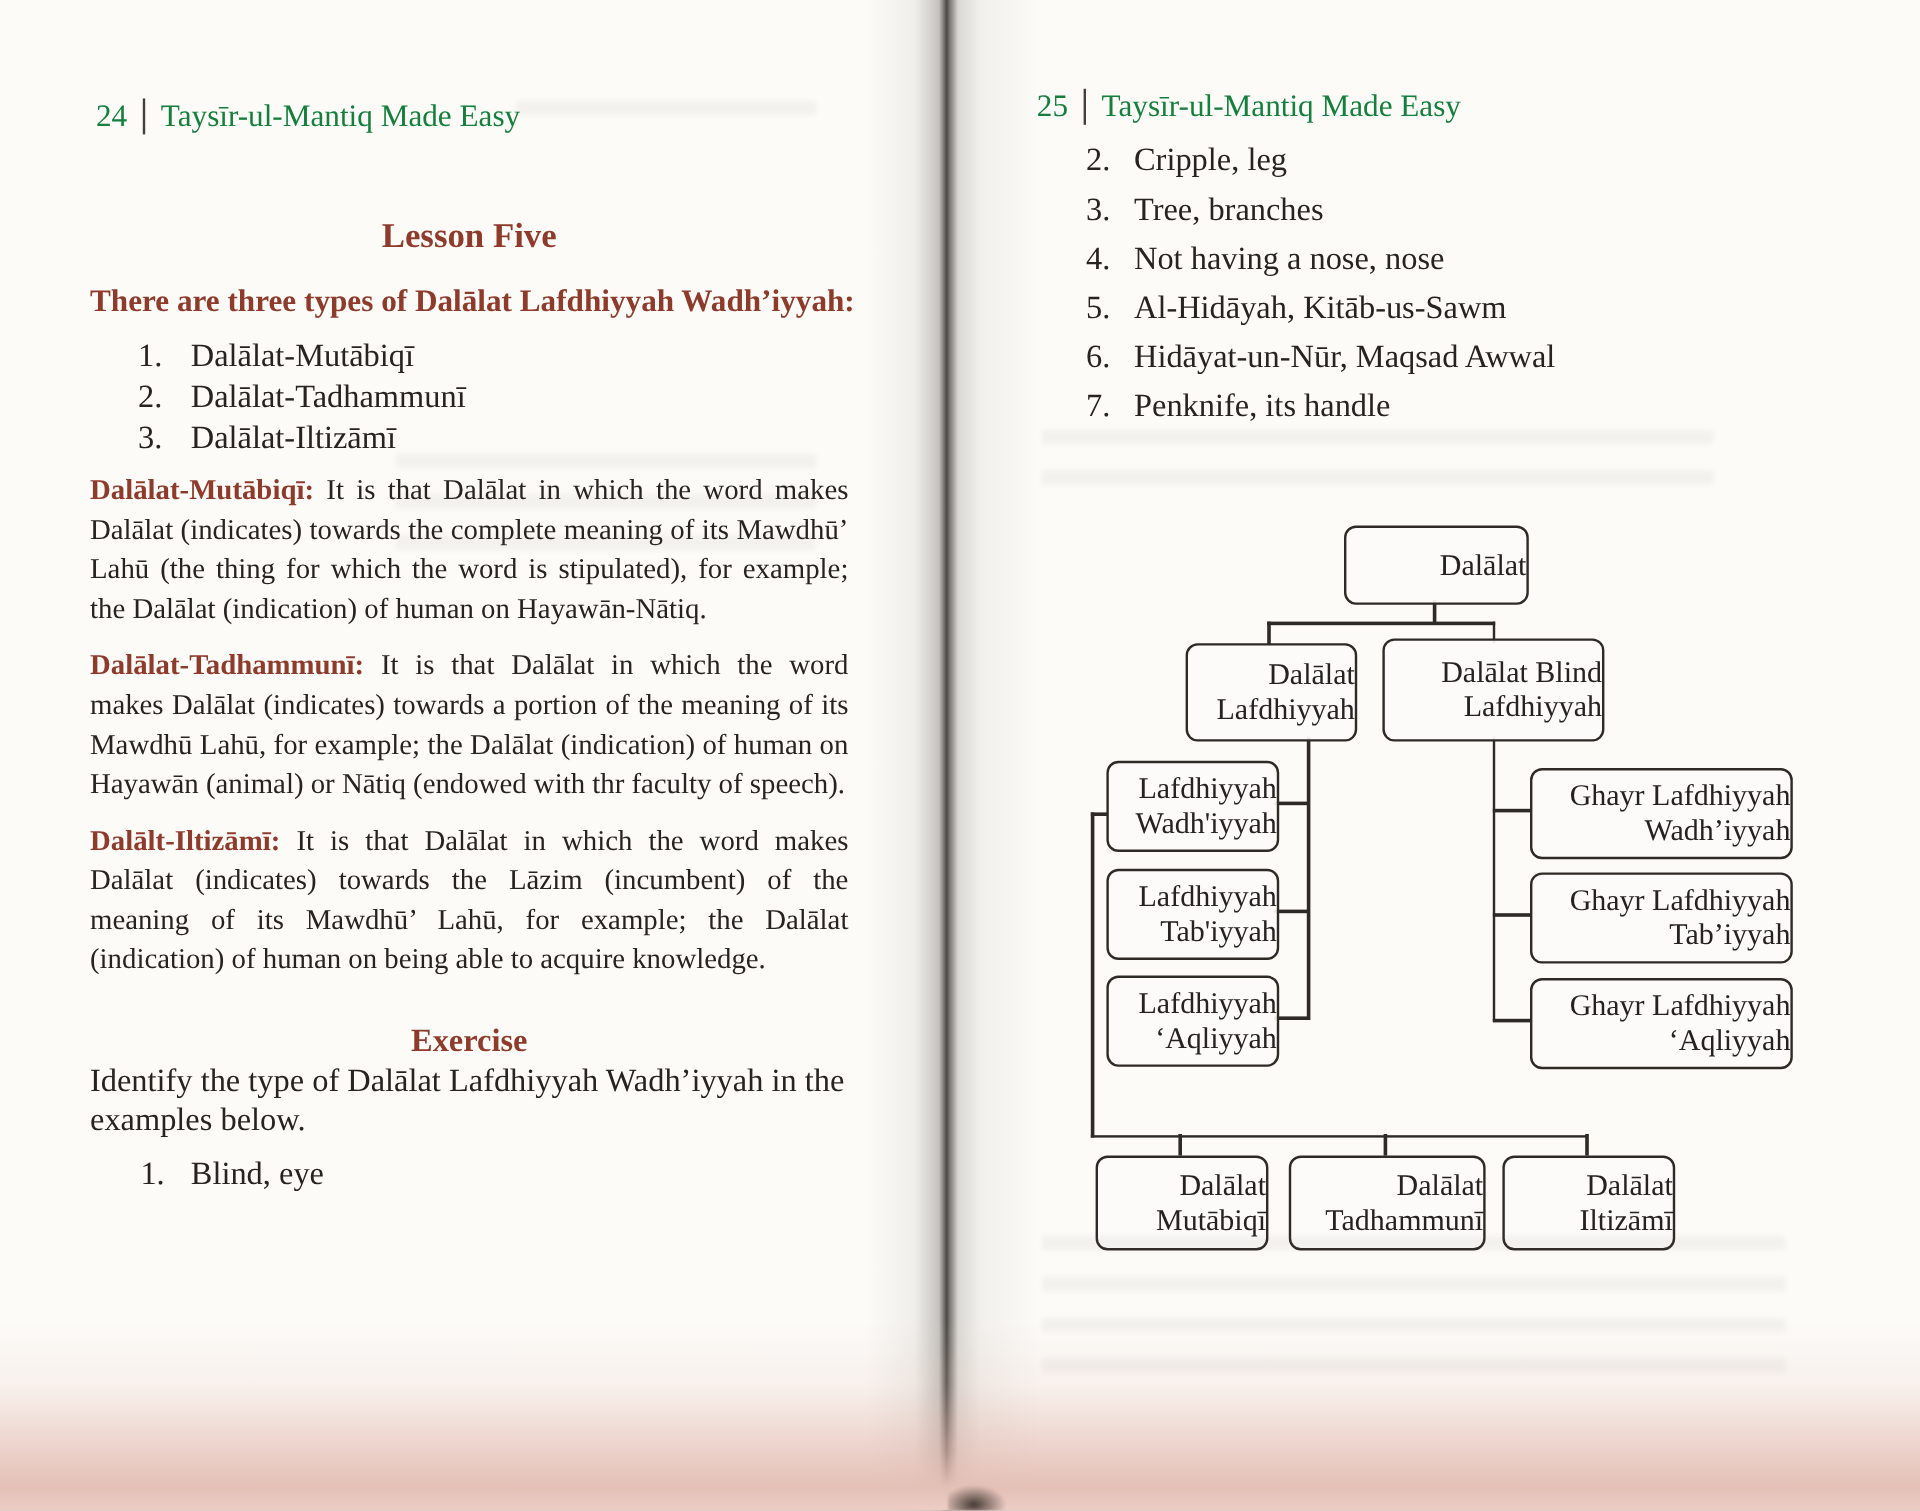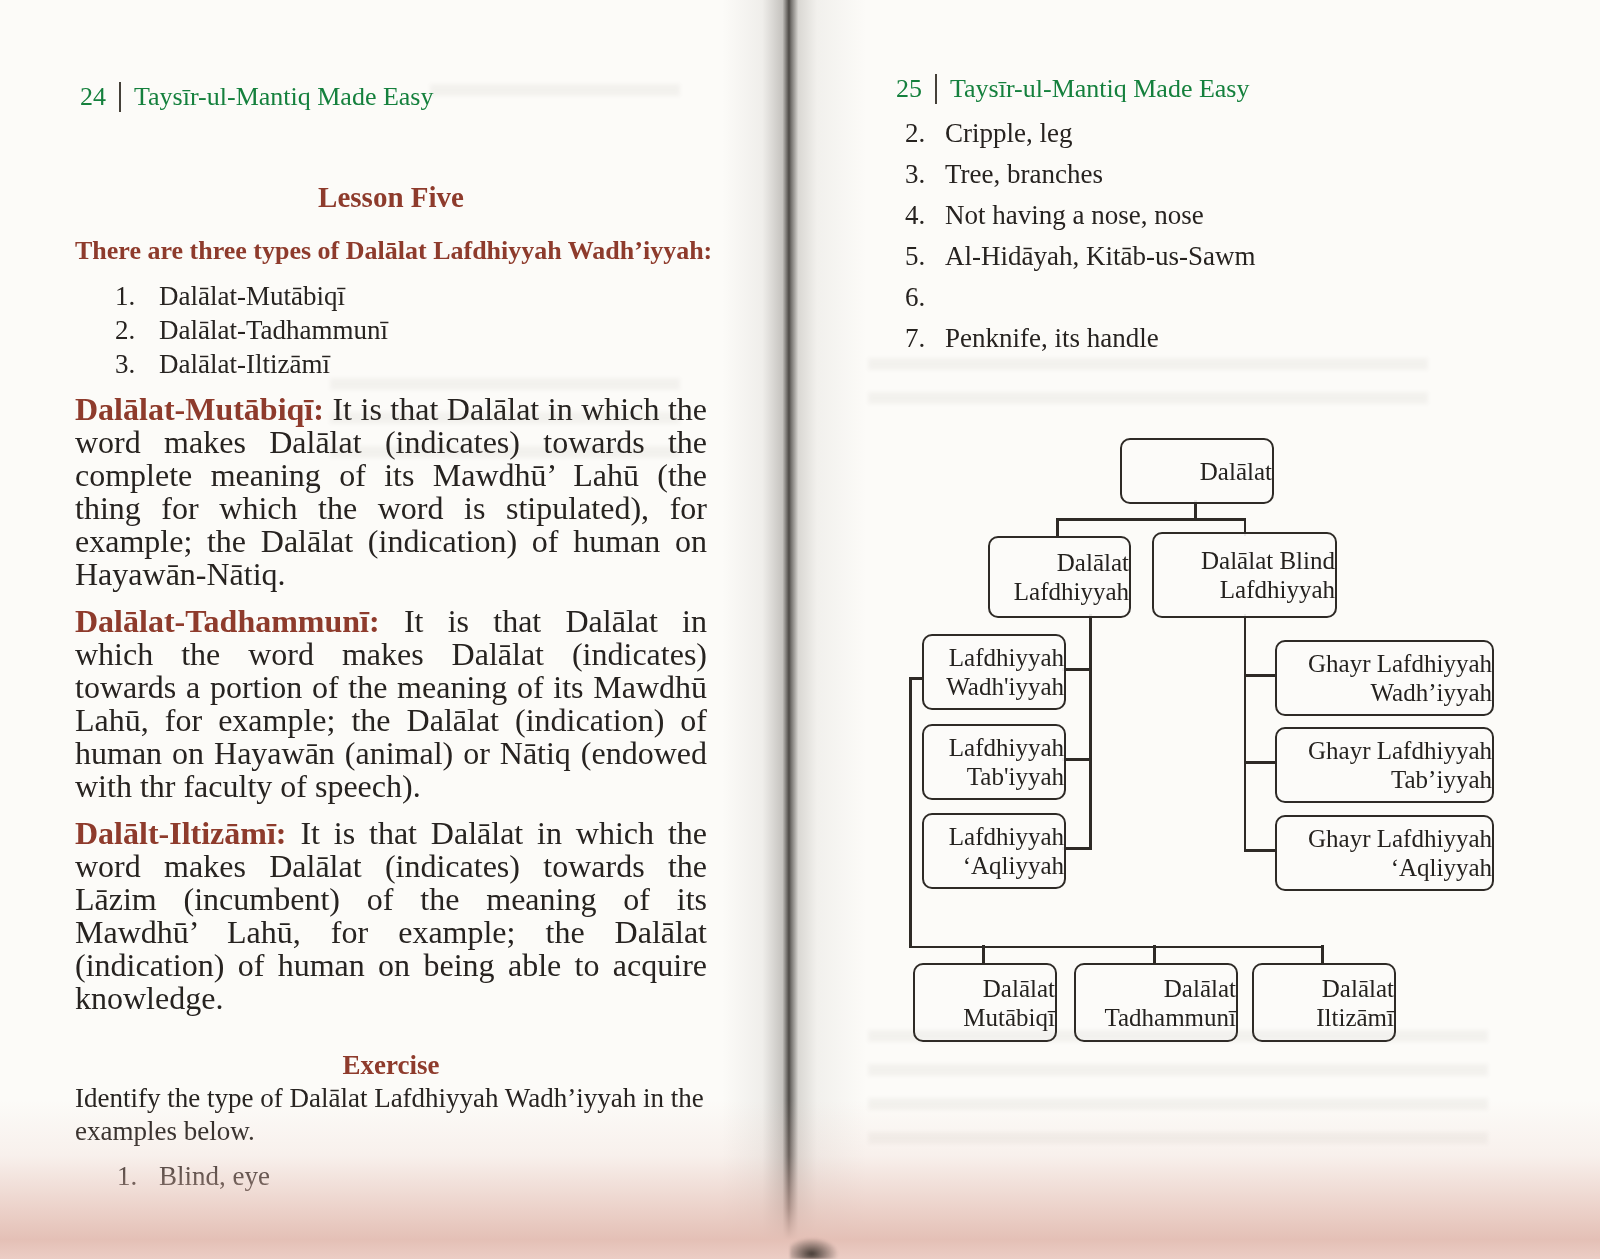--- a/index.html
+++ b/index.html
@@ -15,21 +15,21 @@
   .hdr{position:absolute;font-size:26px;color:#15803d;white-space:nowrap;}
   .hdr .bar{display:inline-block;width:2px;height:30px;background:#454039;margin:0 13px;vertical-align:-7px;}
   
   .lcol{position:absolute;left:75px;top:180px;width:632px;}
   .lesson-label{font-size:29px;line-height:35px;font-weight:bold;text-align:center;margin:0 0 20px 0;}
   .lesson-title{font-size:32px;line-height:38px;font-weight:bold;text-align:center;margin:0 0 62px 0;}
   .intro-heading{font-size:26px;line-height:32px;font-weight:bold;margin:0 14px 12px 0;white-space:nowrap;}
   .tlist{margin:0 0 12px 0;}
   .tlist .row{display:flex;font-size:27px;line-height:34px;}
   .tlist .num{width:44px;text-align:left;padding-left:40px;box-sizing:content-box;}
-  .para{font-size:32px;line-height:33px;text-align:justify;margin:0 0 14px 0;}
+  .para{font-size:24px;line-height:33px;text-align:justify;margin:0 0 14px 0;}
   .ex-heading{font-size:27px;line-height:33px;font-weight:bold;text-align:center;margin:34px 0 0 0;}
   .ex-intro{font-size:27px;line-height:33px;margin:0 0 12px 0;}
   .ex-row{display:flex;font-size:27px;line-height:33px;}
   .ex-row .num{width:42px;padding-left:42px;}
   
   .rlist{position:absolute;left:905px;top:118px;}
   .rlist .row{display:flex;font-size:27px;height:41px;align-items:flex-start;}
   .rlist .num{width:40px;}
   
   .diagram{position:absolute;left:890px;top:430px;width:616px;height:622px;}
@@ -111,21 +111,21 @@
       <div class="ex-heading maroon">Exercise</div>
       <p class="ex-intro">Identify the type of Dalālat Lafdhiyyah Wadh’iyyah in the examples below.</p>
       <div class="ex-row">
         <span class="num">1.</span>
         <span>Blind, eye</span>
       </div>
     </div>
   </section>
 
   <section>
-    <div class="hdr" style="left:896px;top:74px;">
+    <div class="hdr" style="left:864px;top:74px;">
       <span>25</span><span class="bar"></span><span>Taysīr-ul-Mantiq Made Easy</span>
     </div>
 
     <div class="rlist">
       <div class="row">
         <span class="num">2.</span>
         <span>Cripple, leg</span>
       </div>
       <div class="row">
         <span class="num">3.</span>
@@ -134,20 +134,21 @@
       <div class="row">
         <span class="num">4.</span>
         <span>Not having a nose, nose</span>
       </div>
       <div class="row">
         <span class="num">5.</span>
         <span>Al-Hidāyah, Kitāb-us-Sawm</span>
       </div>
       <div class="row">
         <span class="num">6.</span>
+        <span>Hidāyat-un-Nūr, Maqsad Awwal</span>
       </div>
       <div class="row">
         <span class="num">7.</span>
         <span>Penknife, its handle</span>
       </div>
     </div>
 
     <div class="diagram">
 
       <div class="vl" style="left:304px;top:70px;height:20px;"></div>

